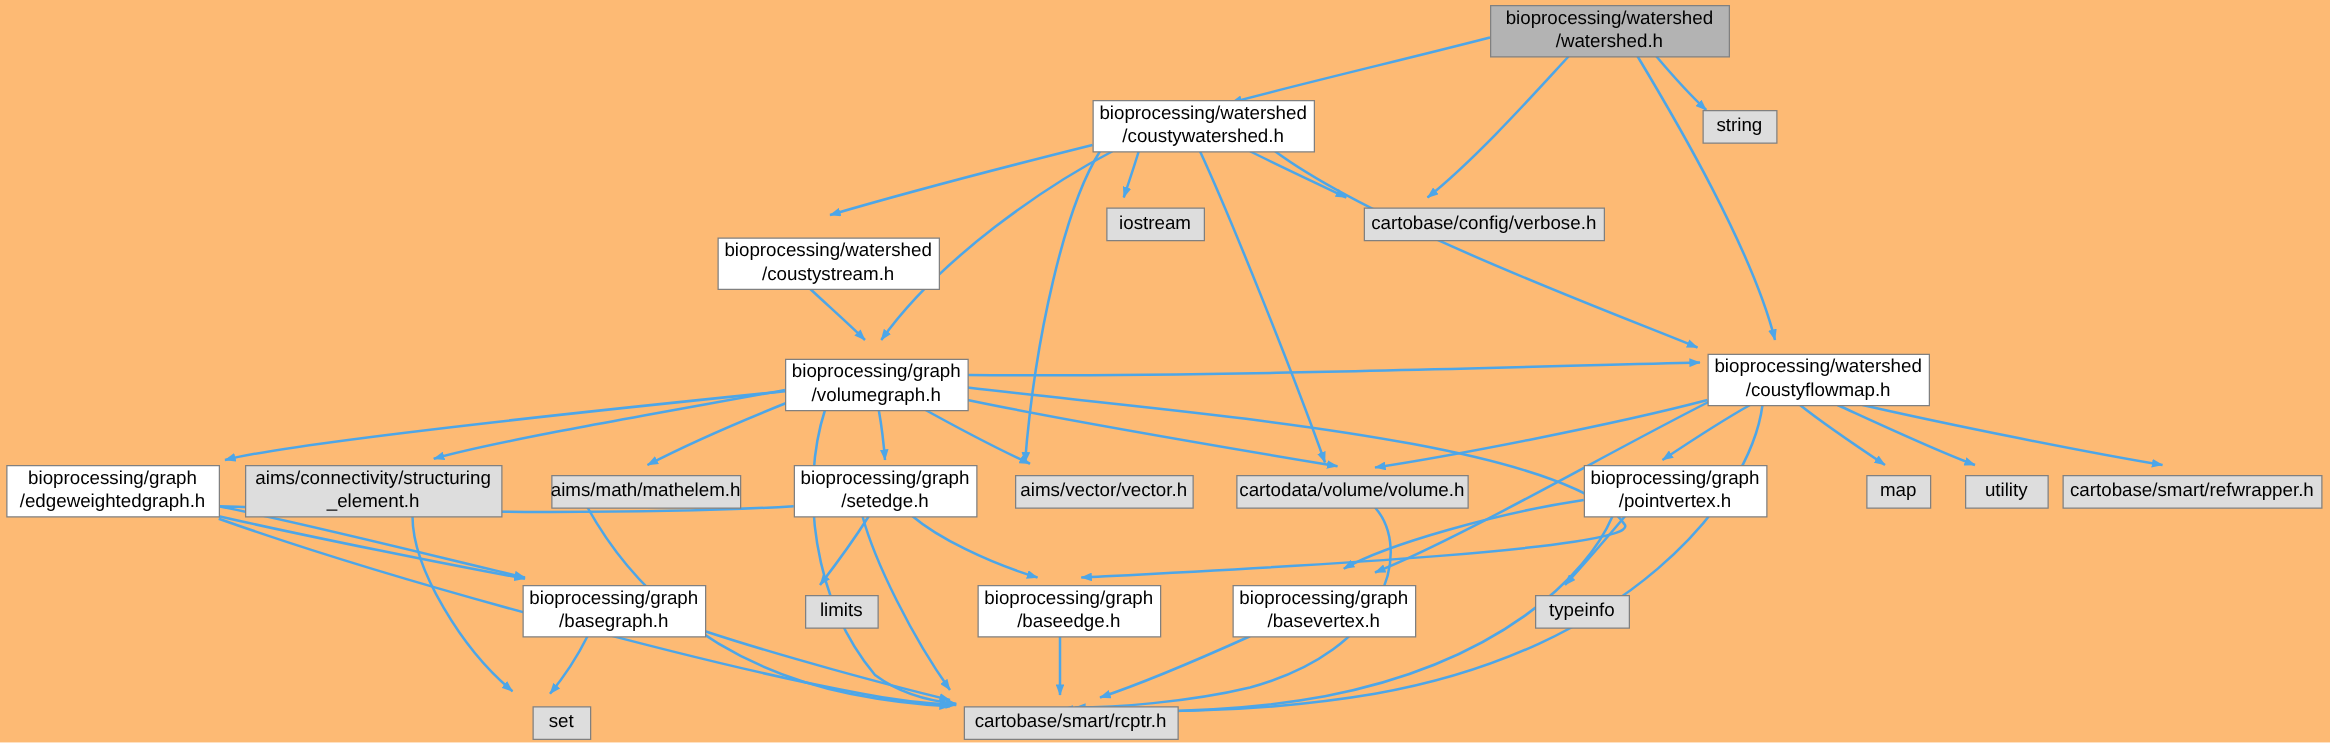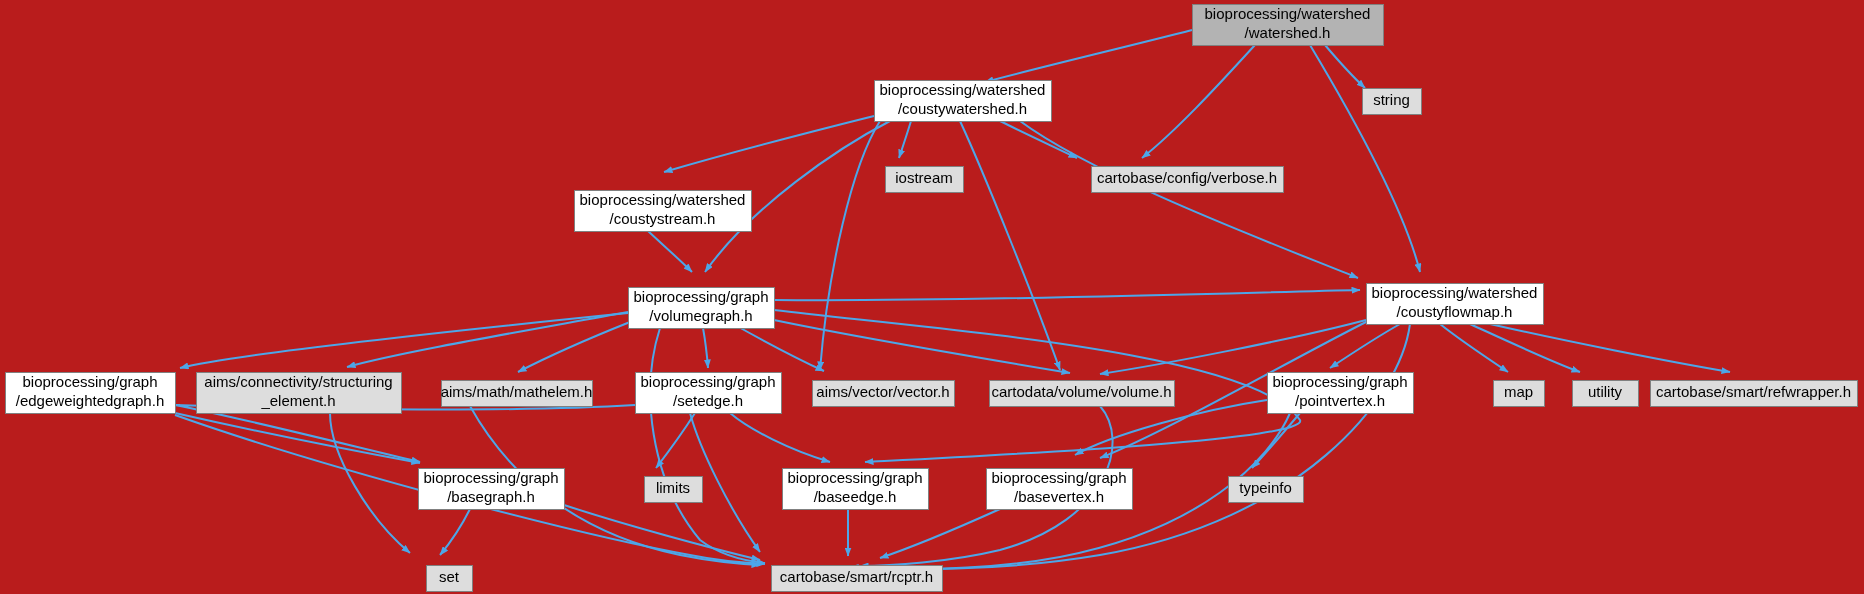--- a/index.html
+++ b/index.html
@@ -4,21 +4,21 @@
 <style>
   html, body {
     margin: 0;
     padding: 0;
     background: #ffffff;
   }
   #graph-root {
     position: relative;
     width: 1864px;
     height: 594px;
-    background: #b91c1c;
+    background: #fdba74;
     font-family: "Liberation Sans", sans-serif;
     overflow: hidden;
   }
   svg#graph-canvas {
     position: absolute;
     left: 0;
     top: 0;
     width: 1864px;
     height: 594px;
     display: block;

